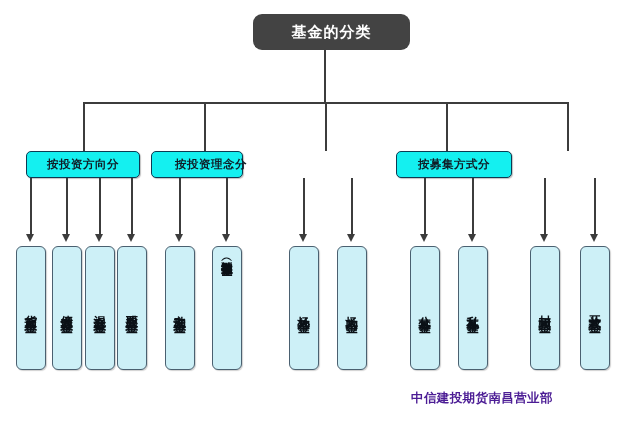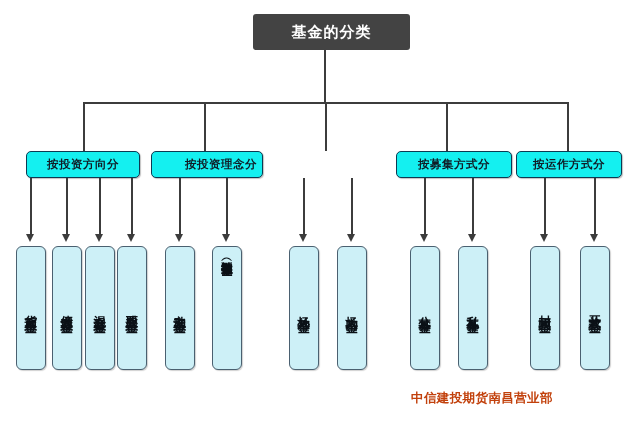--- a/index.html
+++ b/index.html
@@ -19,21 +19,21 @@
   }
 
   
   .root-box {
     position: absolute;
     left: 253px;
     top: 14px;
     width: 157px;
     height: 36px;
     background: #434343;
-    border-radius: 3px;
+    border-radius: 9px;
     display: flex;
     align-items: center;
     justify-content: center;
     box-sizing: border-box;
   }
   .root-box .label {
     color: #ffffff;
     font-size: 15px;
     font-weight: bold;
     letter-spacing: 1px;
@@ -118,21 +118,21 @@
     border-left: 4.5px solid transparent;
     border-right: 4.5px solid transparent;
     border-top: 8px solid #3c3c3c;
   }
 
   
   .footer-note {
     position: absolute;
     left: 411px;
     top: 390px;
-    color: #c2410c;
+    color: #4c1d95;
     font-size: 12.5px;
     font-weight: bold;
     letter-spacing: 0.4px;
     white-space: nowrap;
   }
 </style>
 </head>
 <body>
 
 <div id="canvas">
@@ -147,28 +147,25 @@
 
   <div class="line-v" style="left:83px; top:102px; height:49px;"></div>
   <div class="line-v" style="left:204px; top:102px; height:49px;"></div>
   <div class="line-v" style="left:325px; top:102px; height:49px;"></div>
   <div class="line-v" style="left:446px; top:102px; height:49px;"></div>
   <div class="line-v" style="left:567px; top:102px; height:49px;"></div>
 
   <div class="cat-box" style="left:26px; width:114px;">
     <span class="label">按投资方向分</span>
   </div>
-  <div class="cat-box" style="left:151px; width:112px;padding-left:28px;">
+  <div class="cat-box" style="left:151px; width:92px;padding-left:28px;">
     <span class="label">按投资理念分</span>
   </div>
   <div class="cat-box" style="left:396px; width:116px;">
     <span class="label">按募集方式分</span>
-  </div>
-  <div class="cat-box" style="left:516px; width:106px;">
-    <span class="label">按运作方式分</span>
   </div>
 
   <div class="line-v" style="left:30px; top:178px; height:58px;"></div>
   <div class="arrow-head" style="left:26px; top:234px;"></div>
   <div class="line-v" style="left:66px; top:178px; height:58px;"></div>
   <div class="arrow-head" style="left:62px; top:234px;"></div>
   <div class="line-v" style="left:99px; top:178px; height:58px;"></div>
   <div class="arrow-head" style="left:95px; top:234px;"></div>
   <div class="line-v" style="left:131px; top:178px; height:58px;"></div>
   <div class="arrow-head" style="left:127px; top:234px;"></div>

